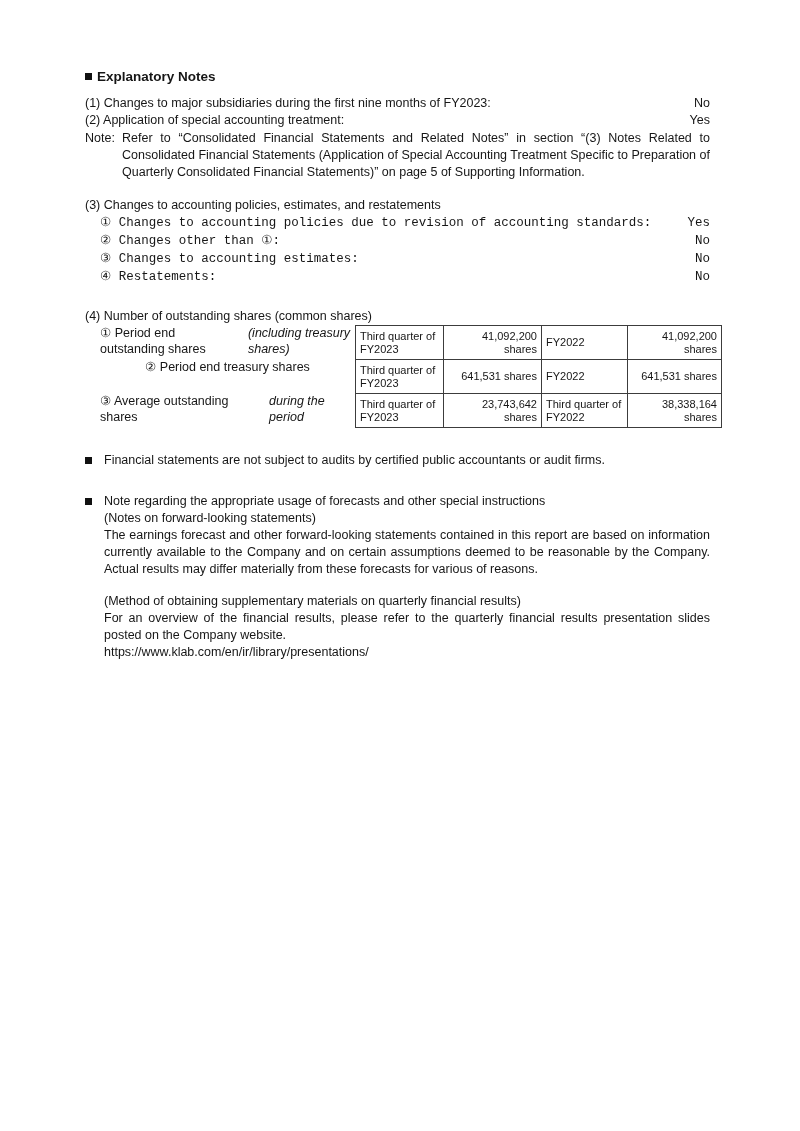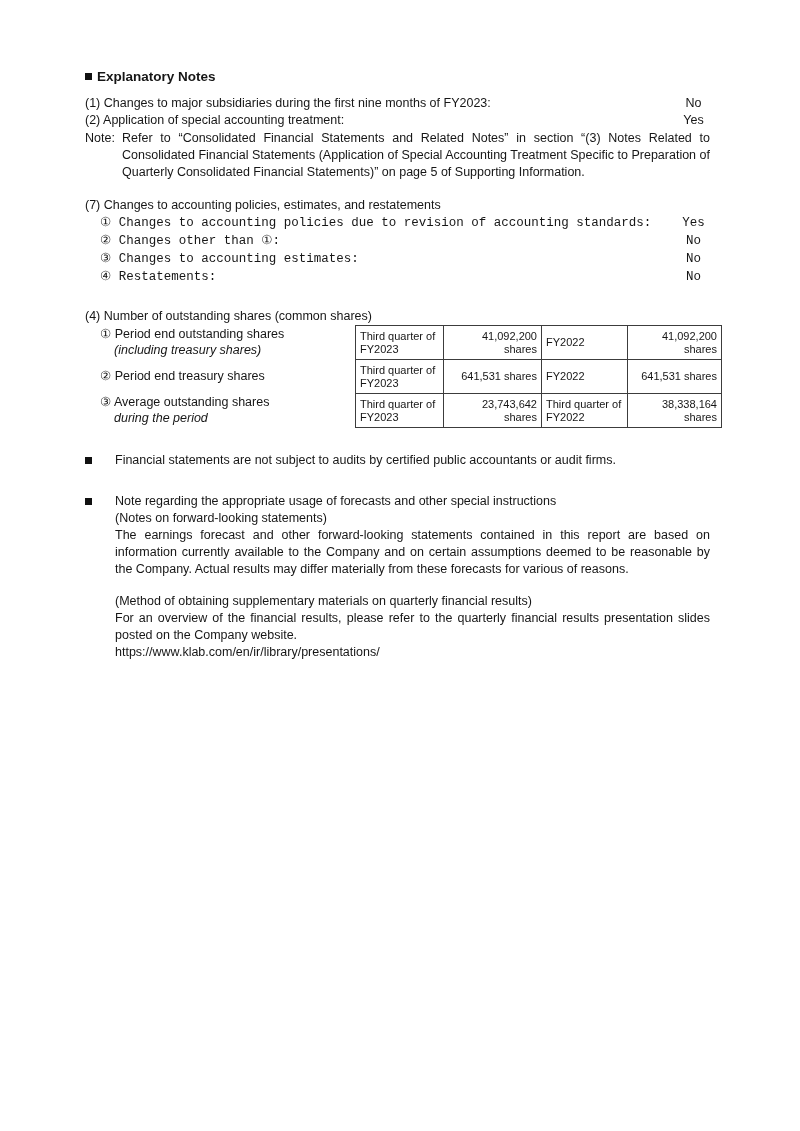--- a/index.html
+++ b/index.html
@@ -14,56 +14,56 @@
   .page { padding: 68px 90px 0 85px; font-size: 12.5px; line-height: 17px; }
 
   
   .title-row { display: flex; align-items: center; margin-bottom: 10px; }
   .sq { display: inline-block; width: 7px; height: 7px; background: #111; flex: 0 0 auto; }
   .title-text { font-weight: bold; font-size: 13.5px; margin-left: 5px; }
 
   
   .qa-line { display: flex; }
   .qa-label { flex: 1 1 auto; }
-  .qa-value { flex: 0 0 33px; text-align: center; }
+  .qa-value { flex: 0 0 33px; text-align: right; }
   .indent { padding-left: 15px; }
 
   
   .note-row { display: flex; margin-top: 1px; }
   .note-label { flex: 0 0 37px; }
   .note-text { flex: 1 1 auto; text-align: justify; }
 
   .sec3 { margin-top: 16px; }
   .sec3 .qa-line { margin-top: 1px; font-family: Liberation Mono, monospace; }
 
   
   .sec4 { margin-top: 22px; }
   .shares-body { display: flex; margin-top: 0px; }
   .shares-labels { flex: 0 0 270px; }
   .share-label {
-    height: 34px; display: flex; flex-direction: column;
+    height: 34px; display: flex; flex-direction: row;
     justify-content: center; padding-left: 15px; line-height: 16px;
   }
   .share-label .l2 { padding-left: 14px; font-style: italic; }
   table.shares-table { border-collapse: collapse; flex: 0 0 auto; table-layout: fixed; }
   table.shares-table td {
     border: 1px solid #3c3c3c;
     font-size: 11px; line-height: 13px;
     vertical-align: middle;
     padding: 2px 4px;
     height: 34px;
   }
   td.c1 { width: 88px; }
   td.c2 { width: 98px; text-align: right; }
   td.c3 { width: 86px; }
   td.c4 { width: 94px; text-align: right; }
 
   
   .bullets { margin-top: 24px; }
-  .bullet-item { display: flex; margin-top: 24px; gap: 11px; }
+  .bullet-item { display: flex; margin-top: 24px; }
   .bullet-item:first-child { margin-top: 0; }
   .bullet-item .sq { margin-top: 5px; }
   .bullet-content { margin-left: 12px; flex: 1 1 auto; }
   .para-justify { text-align: justify; }
   .gap-line { height: 15px; }
 </style>
 </head>
 <body>
 
 <div class="page">
@@ -81,21 +81,21 @@
     <span class="qa-label">(2) Application of special accounting treatment:</span>
     <span class="qa-value">Yes</span>
   </div>
 
   <div class="note-row">
     <span class="note-label">Note:</span>
     <div class="note-text">Refer to “Consolidated Financial Statements and Related Notes” in section “(3) Notes Related to Consolidated Financial Statements (Application of Special Accounting Treatment Specific to Preparation of Quarterly Consolidated Financial Statements)” on page 5 of Supporting Information.</div>
   </div>
 
   <div class="sec3">
-    <div>(7) Changes to accounting policies, estimates, and restatements</div>
+    <div>(3) Changes to accounting policies, estimates, and restatements</div>
     <div class="qa-line">
       <span class="qa-label indent">① Changes to accounting policies due to revision of accounting standards:</span>
       <span class="qa-value">Yes</span>
     </div>
     <div class="qa-line">
       <span class="qa-label indent">② Changes other than ①:</span>
       <span class="qa-value">No</span>
     </div>
     <div class="qa-line">
       <span class="qa-label indent">③ Changes to accounting estimates:</span>

